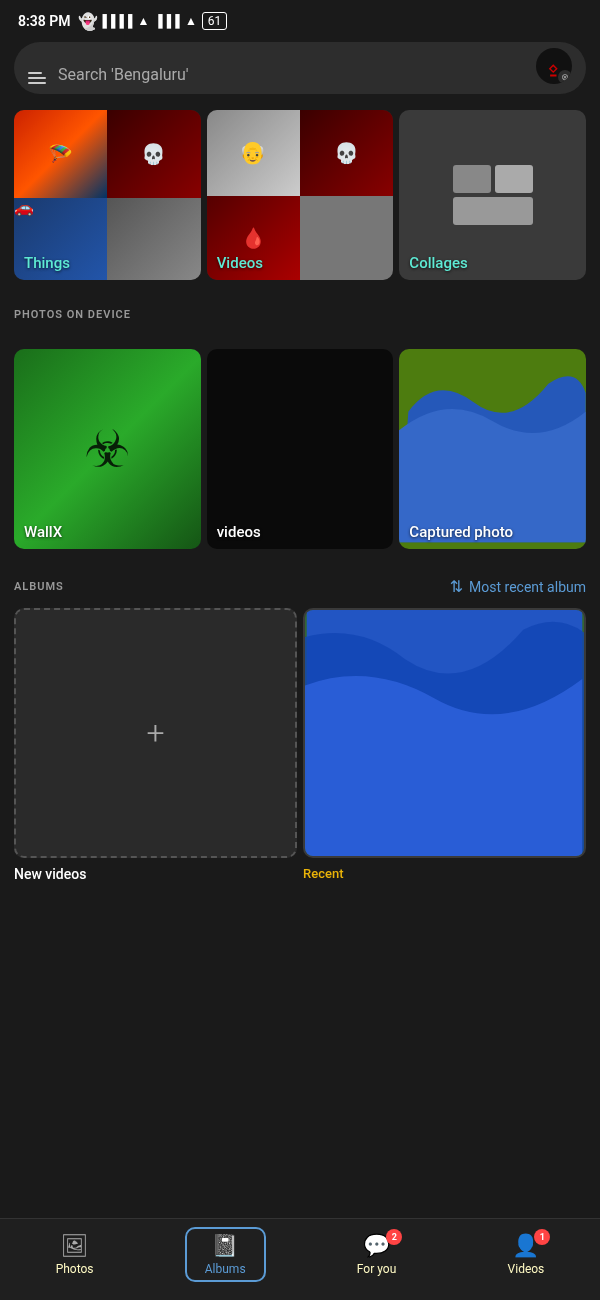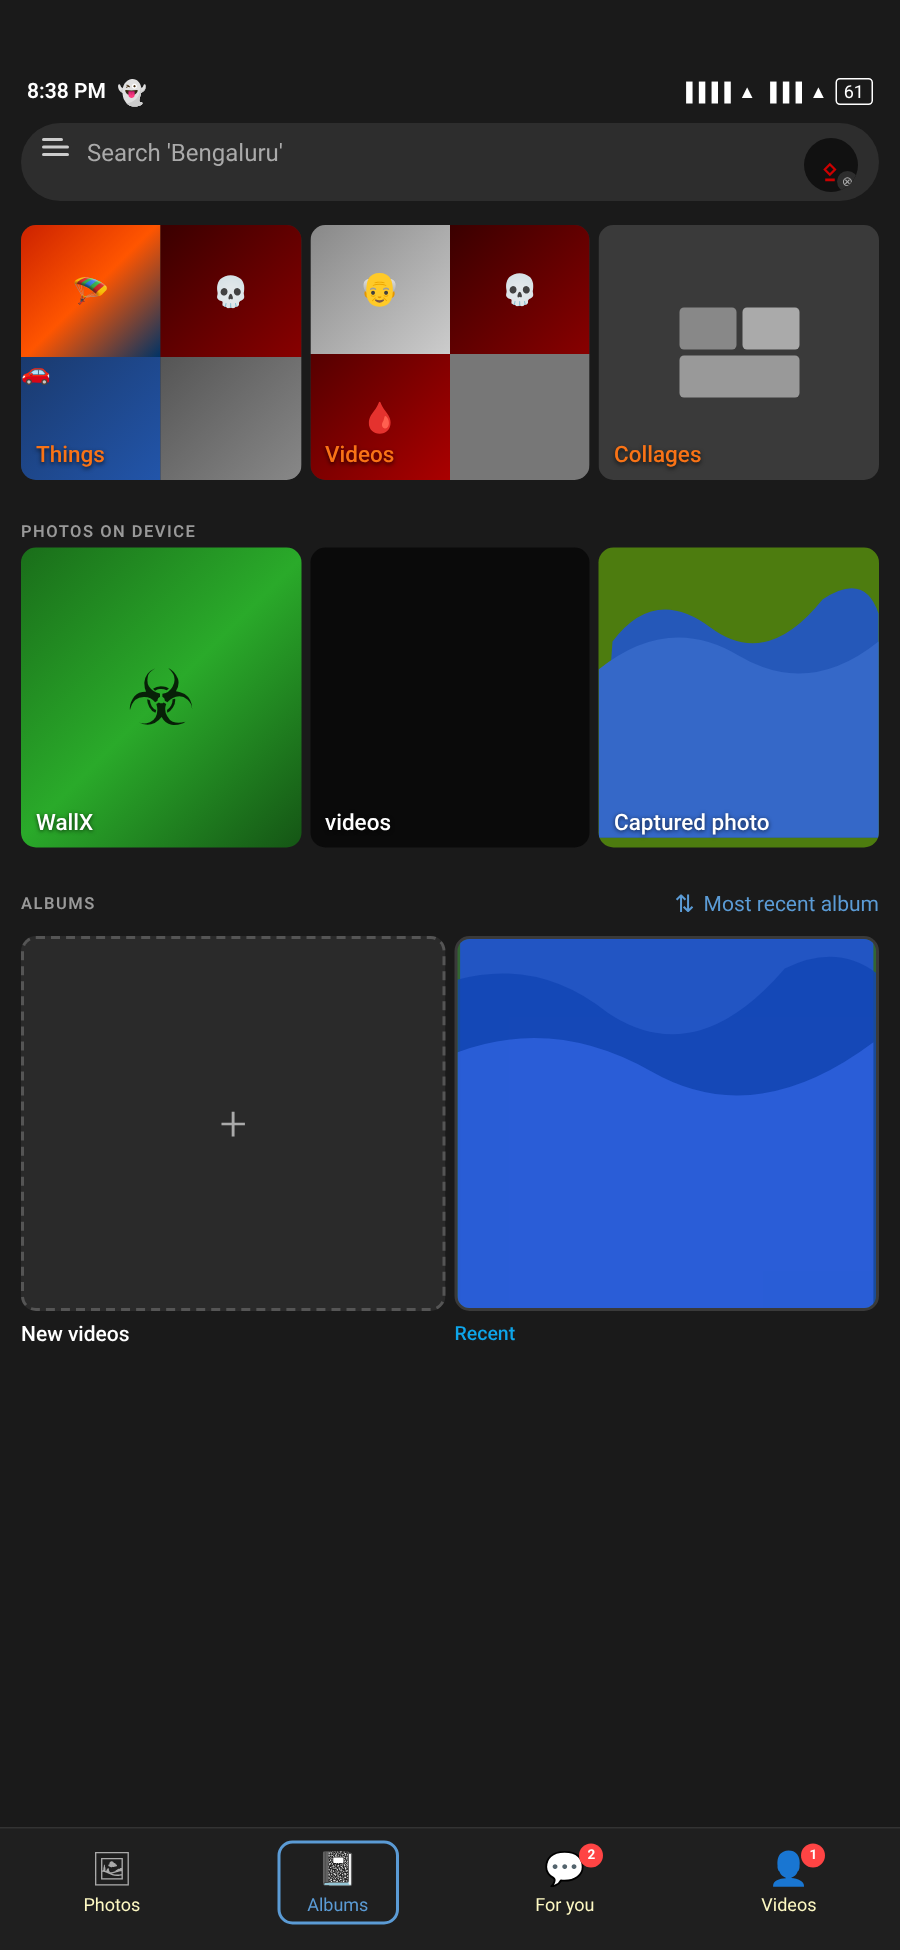--- a/index.html
+++ b/index.html
@@ -10,25 +10,23 @@
       font-family: 'Roboto', Arial, sans-serif;
       width: 600px;
       min-height: 1300px;
       position: relative;
       overflow-x: hidden;
     }
 
     
     .status-bar {
       display: flex;
-      justify-content: space-between;
       align-items: center;
       padding: 10px 18px 6px 18px;
       height: 38px;
-      margin-top: 40px;
     }
     .status-time {
       font-size: 14px;
       font-weight: 600;
       color: #fff;
     }
     .status-icons {
       display: flex;
       align-items: center;
       gap: 5px;
@@ -37,21 +35,21 @@
       font-size: 12px;
       color: #fff;
     }
 
     
     .search-bar {
       margin: 4px 14px 16px 14px;
       background: #2d2d2d;
       border-radius: 28px;
       display: flex;
-      align-items: flex-start;
+      align-items: flex-end;
       padding: 10px 14px;
       gap: 12px;
       height: 52px;
     }
     .search-menu-icon {
       display: flex;
       flex-direction: column;
       gap: 3px;
       cursor: pointer;
     }
@@ -133,21 +131,21 @@
       align-items: center;
       justify-content: center;
       height: 170px;
     }
     .grid-label {
       position: absolute;
       bottom: 8px;
       left: 10px;
       font-size: 15px;
       font-weight: 500;
-      color: #f97316;
+      color: #5eead4;
       text-shadow: 0 1px 3px rgba(0,0,0,0.7);
     }
 
     
     .skull-thumb {
       background: linear-gradient(135deg, #3a0000, #880000);
       display: flex;
       align-items: center;
       justify-content: center;
       color: #cc3333;
@@ -168,21 +166,21 @@
       background: linear-gradient(135deg, #cc2200, #ff5500, #003366);
       display: flex;
       align-items: center;
       justify-content: center;
       font-size: 20px;
     }
 
     
     .section-header {
       padding: 0 14px;
-      margin-bottom: 4px;
+      margin-bottom: 28px;
       font-size: 11px;
       font-weight: 600;
       color: #999;
       letter-spacing: 1px;
       text-transform: uppercase;
     }
 
     
     .device-photos-row {
       display: flex;
@@ -457,21 +455,21 @@
   </div>
 
   <div class="album-item">
     <div class="album-thumb photo-cover" style="position:relative;overflow:hidden;background:#336633;">
       <svg width="100%" height="100%" viewBox="0 0 280 250" xmlns="http://www.w3.org/2000/svg" style="position:absolute;top:0;left:0;opacity:0.95">
         <rect width="280" height="250" fill="#2255cc"></rect>
         <path d="M-10,30 Q50,10 100,50 Q160,90 220,20 Q260,0 290,30 L290,260 L-10,260 Z" fill="#1144bb" opacity="0.8"></path>
         <path d="M-10,80 Q60,50 130,90 Q200,130 280,70 L280,260 L-10,260 Z" fill="#3366ee" opacity="0.7"></path>
       </svg>
     </div>
-    <div class="album-title" style="color:#0ea5e9;font-size:13px;">Recent</div>
+    <div class="album-title" style="color:#eab308;font-size:13px;">Recent</div>
   </div>
 </div>
 
 <div class="spacer-bottom"></div>
 
 <div class="bottom-nav">
   <div class="nav-item">
     <span class="nav-icon">🖼</span>
     <span class="nav-label">Photos</span>
   </div>

